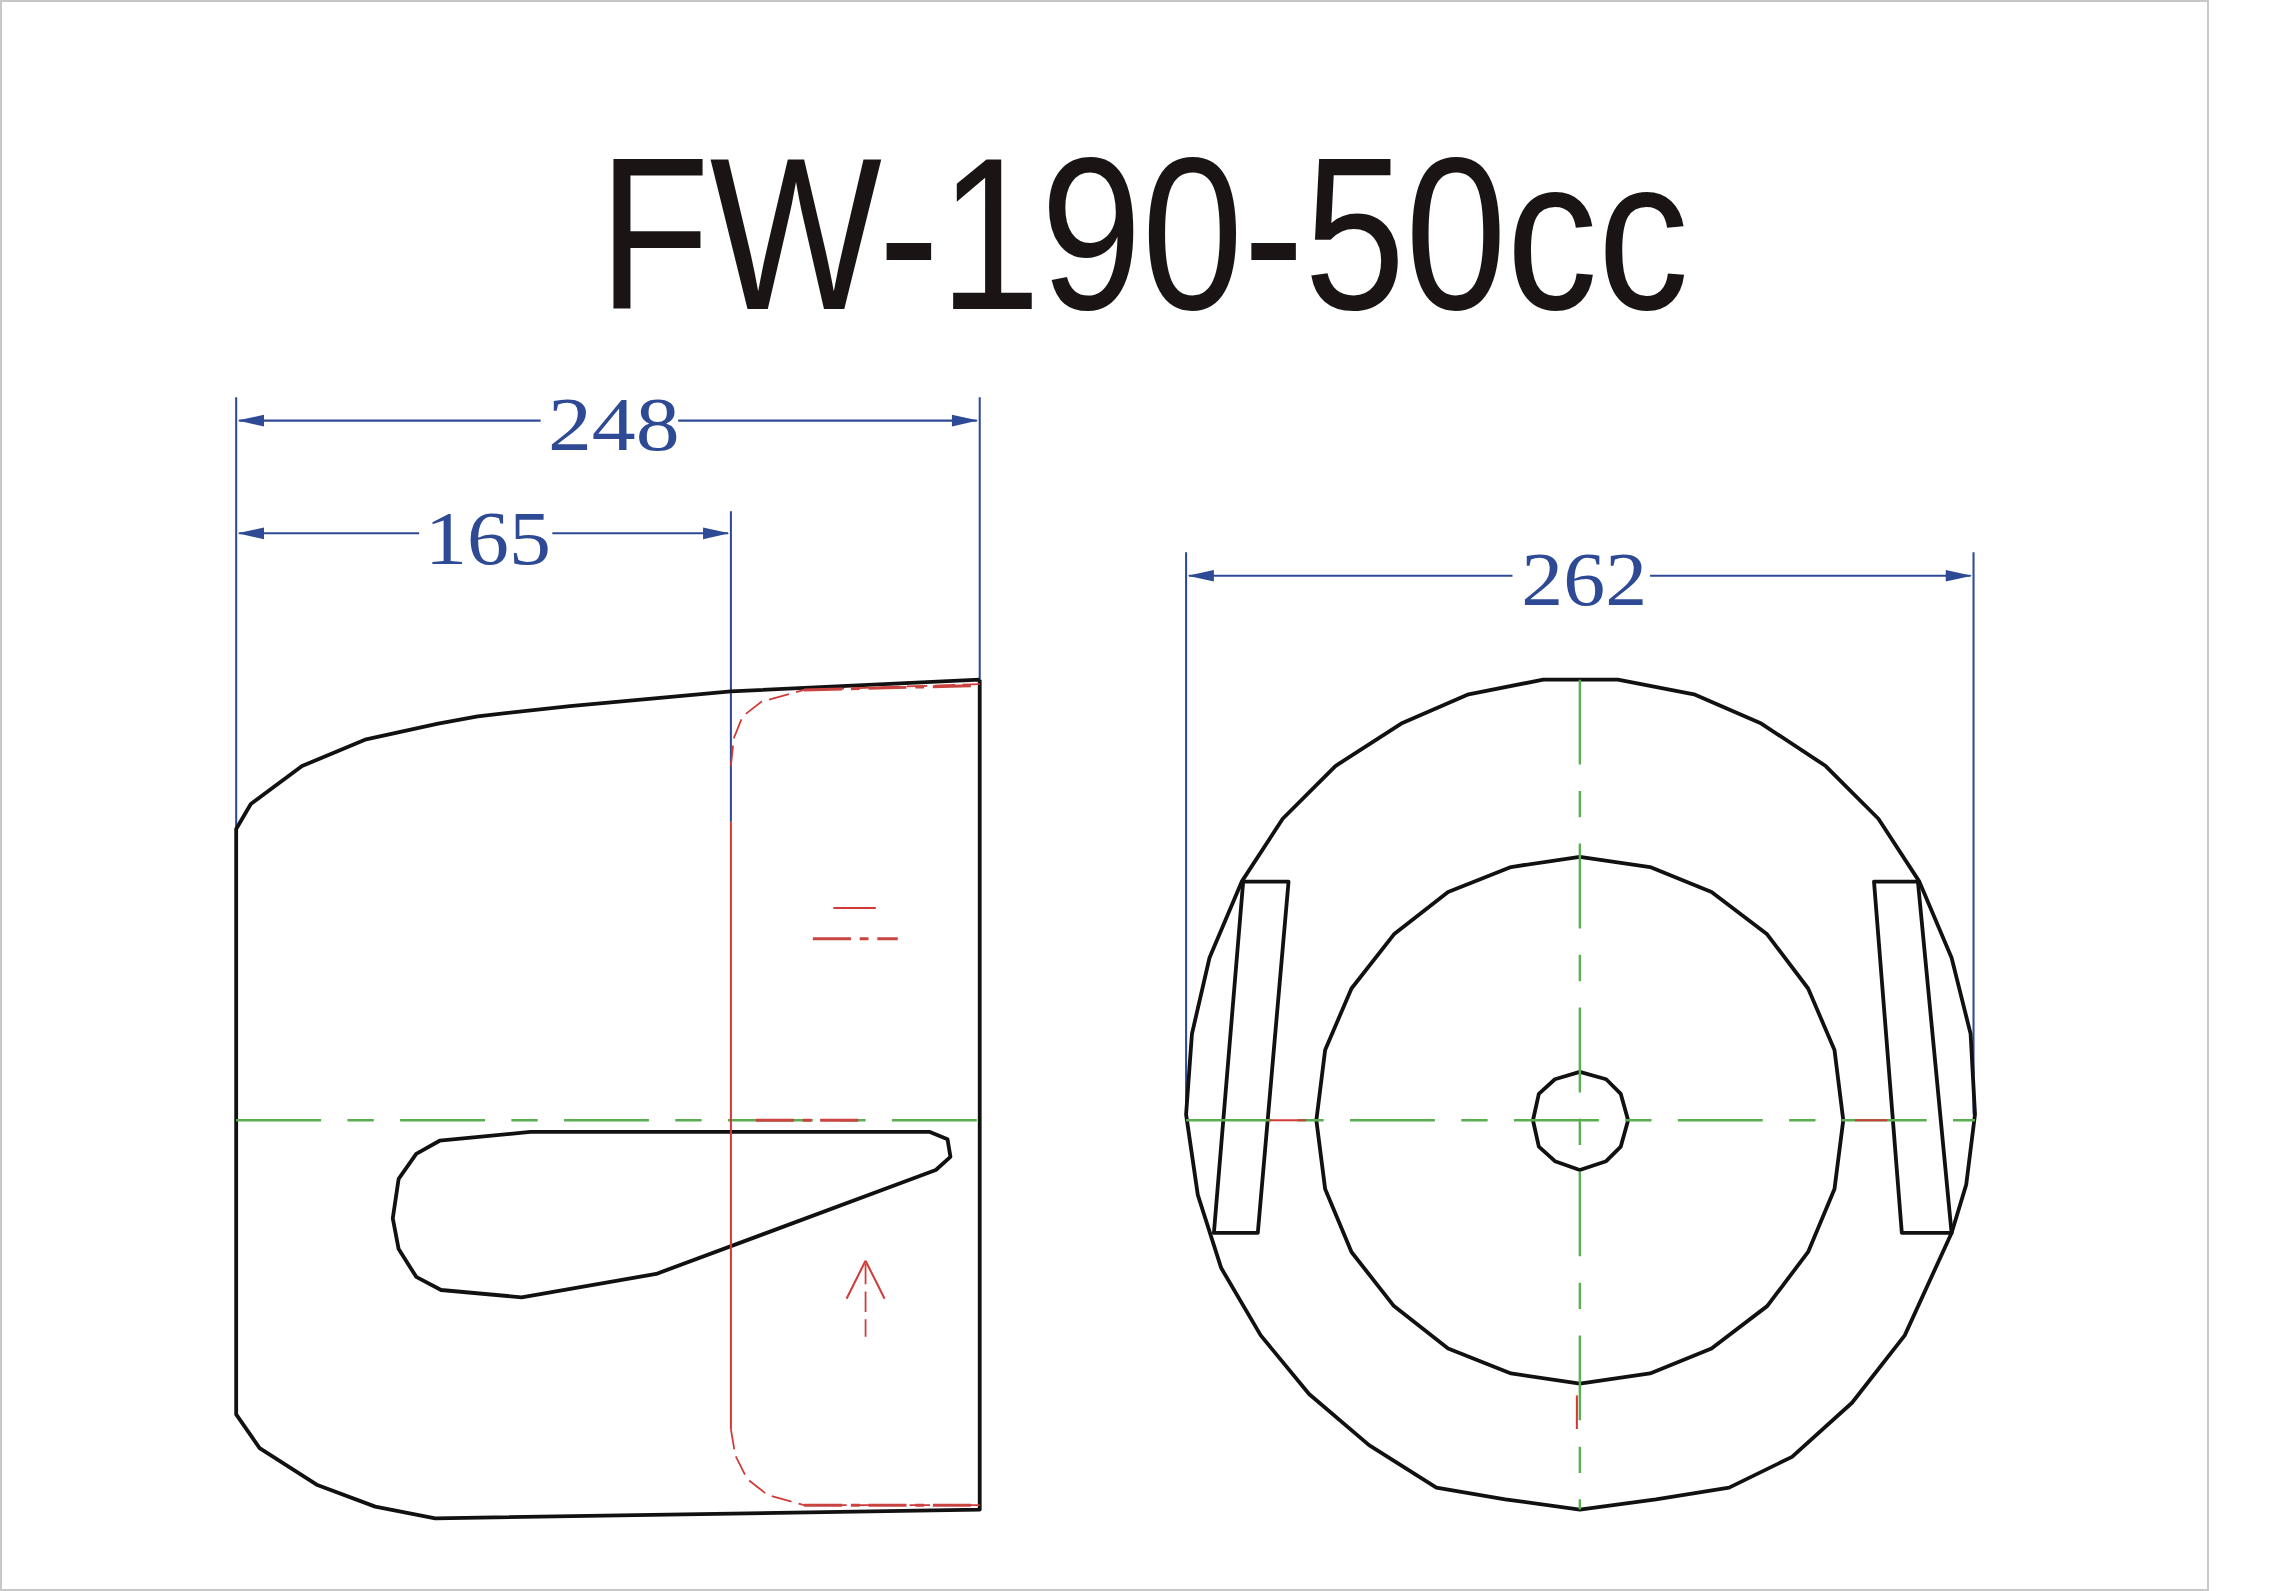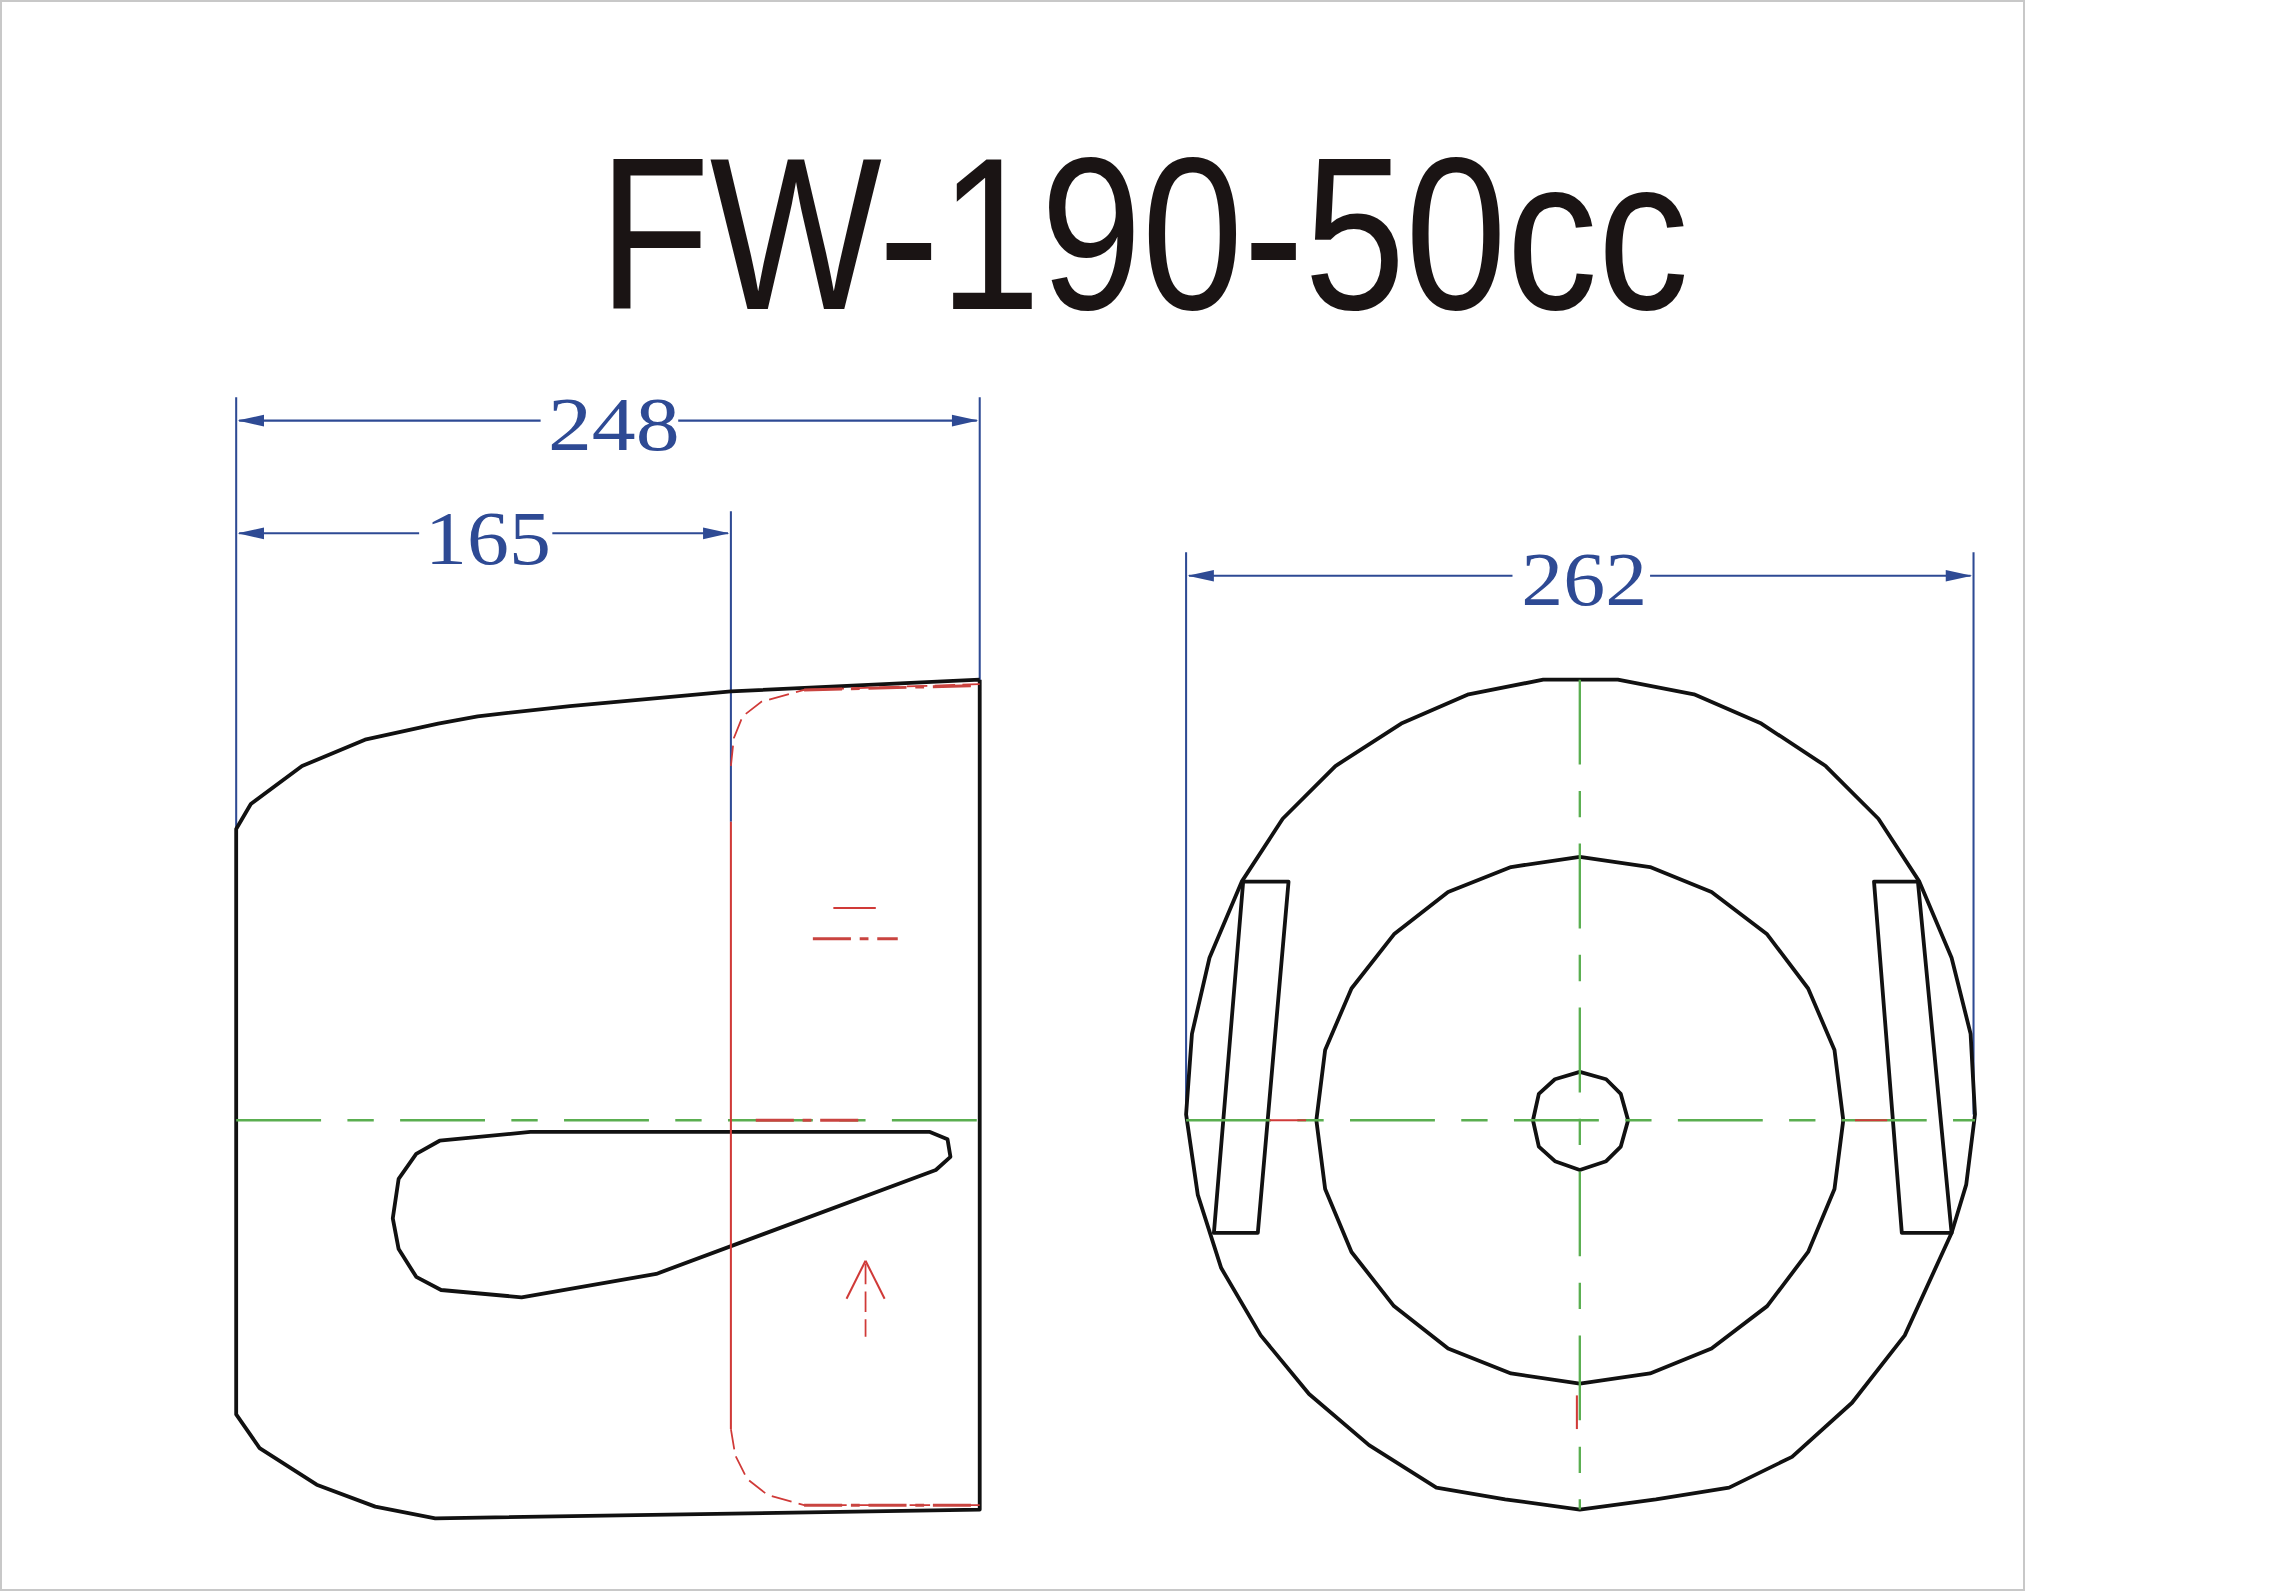--- a/index.html
+++ b/index.html
@@ -1,17 +1,17 @@
 <!DOCTYPE html>
 <html style="font-size:10.8px"><head>
 <meta charset="utf-8">
 <style>
   html, body { margin: 0; padding: 0; background: #ffffff; }
   body { width: 2295px; height: 1591px; overflow: hidden; position: relative; }
-  .sheet { position: absolute; left: 0; top: 0; width: 2025px; height: 1591px; box-sizing: border-box; border: 2px solid #c8c8c8; background: #fff; }
+  .sheet { position: absolute; left: 0; top: 0; width: 2209px; height: 1591px; box-sizing: border-box; border: 2px solid #c8c8c8; background: #fff; }
   svg { position: absolute; left: 0; top: 0; }
   .title { font-family: "Liberation Sans", sans-serif; font-size: 148px; fill: #1a1414; }
   .dim-text { font-family: "Liberation Serif", serif; font-size: 52px; fill: #2e4a94; }
   .outline { fill: none; stroke: #111; stroke-width: 2.6; stroke-linejoin: round; }
   .dim { stroke: #2e4a94; stroke-width: 1.4; fill: none; }
   .arrow { fill: #2e4a94; }
   .center-green { stroke: #5aae50; stroke-width: 1.6; fill: none; stroke-dasharray: 58 18 18 18; }
   .center-green-v { stroke: #5aae50; stroke-width: 1.6; fill: none; stroke-dasharray: 58 18 18 18; }
   .red { stroke: #d03a38; stroke-width: 1.4; fill: none; }
   .red-dash { stroke: #c94440; stroke-width: 2; fill: none; stroke-dasharray: 26 6 6 6; }

